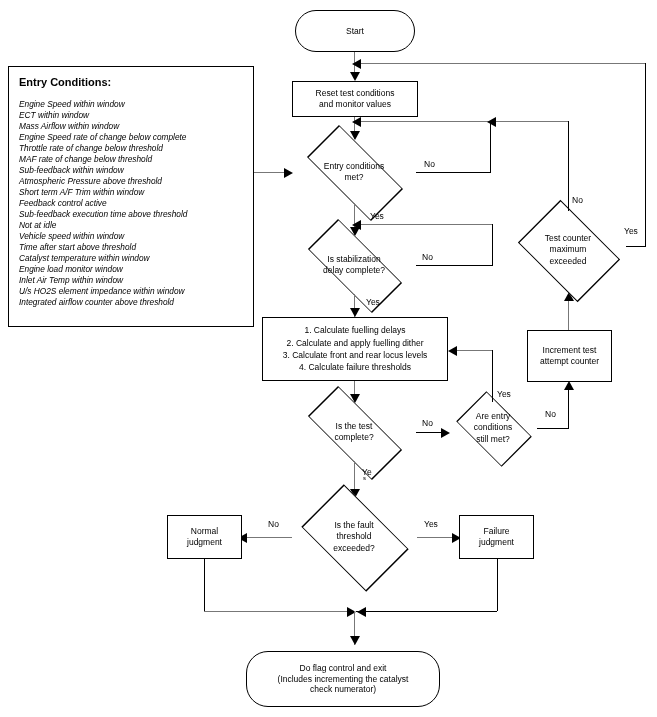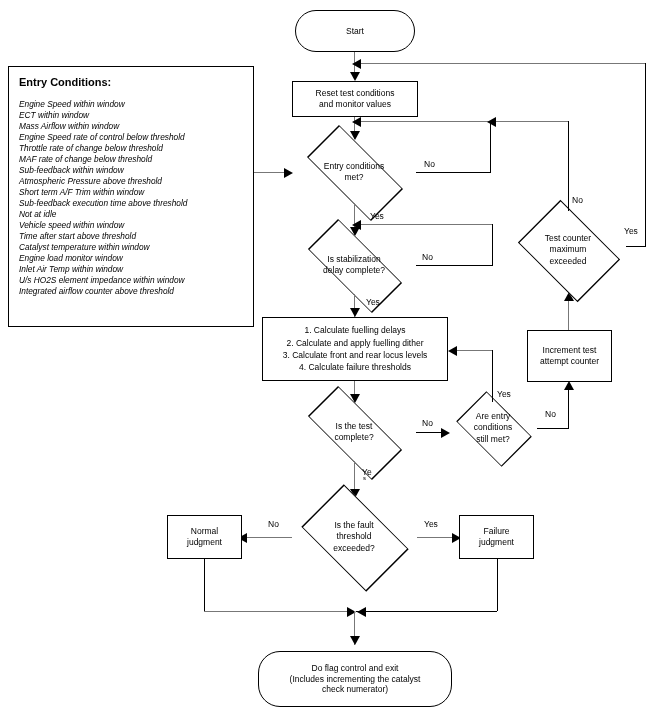--- a/index.html
+++ b/index.html
@@ -150,26 +150,27 @@
 <body>
 
 <div id="canvas">
 
   <div class="node panel" style="left:8px; top:66px; width:246px; height:261px;">
     <div class="panel-title">Entry Conditions:</div>
     <ul>
       <li>Engine Speed within window</li>
       <li>ECT within window</li>
       <li>Mass Airflow within window</li>
-      <li>Engine Speed rate of control below threshold</li>
+      <li>Engine Speed rate of change below complete</li>
       <li>Throttle rate of change below threshold</li>
       <li>MAF rate of change below threshold</li>
       <li>Sub-feedback within window</li>
       <li>Atmospheric Pressure above threshold</li>
       <li>Short term A/F Trim within window</li>
+      <li>Feedback control active</li>
       <li>Sub-feedback execution time above threshold</li>
       <li>Not at idle</li>
       <li>Vehicle speed within window</li>
       <li>Time after start above threshold</li>
       <li>Catalyst temperature within window</li>
       <li>Engine load monitor window</li>
       <li>Inlet Air Temp within window</li>
       <li>U/s HO2S element impedance within window</li>
       <li>Integrated airflow counter above threshold</li>
     </ul>
@@ -323,19 +324,19 @@
   <div class="ln lnh grey" style="left:204px; top:611px; width:150px;"></div>
   <div class="arrow arr-right" style="left:347px; top:607px;"></div>
 
   <div class="ln lnv" style="left:497px; top:559px; height:52px;"></div>
   <div class="ln lnh" style="left:356px; top:611px; width:141px;"></div>
   <div class="arrow arr-left" style="left:357px; top:607px;"></div>
 
   <div class="ln lnv grey" style="left:354px; top:611px; height:34px;"></div>
   <div class="arrow arr-down" style="left:350px; top:636px;"></div>
 
-  <div class="node terminator" style="left:258px; top:651px; width:194px; height:56px; white-space:pre-line;">
+  <div class="node terminator" style="left:246px; top:651px; width:194px; height:56px; white-space:pre-line;">
     <span>Do flag control and exit
 (Includes incrementing the catalyst
 check numerator)</span>
   </div>
 
 </div>
 
 </body></html>

